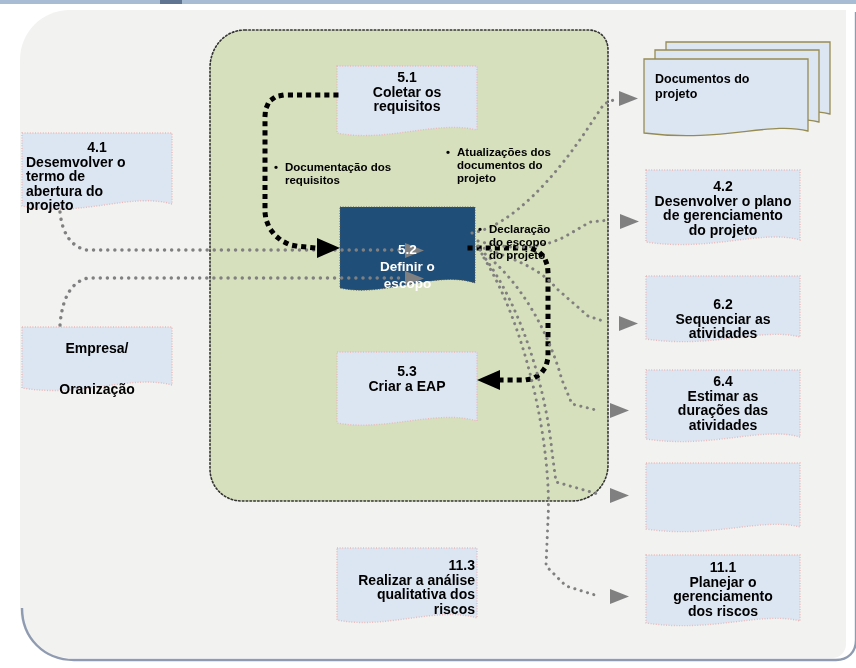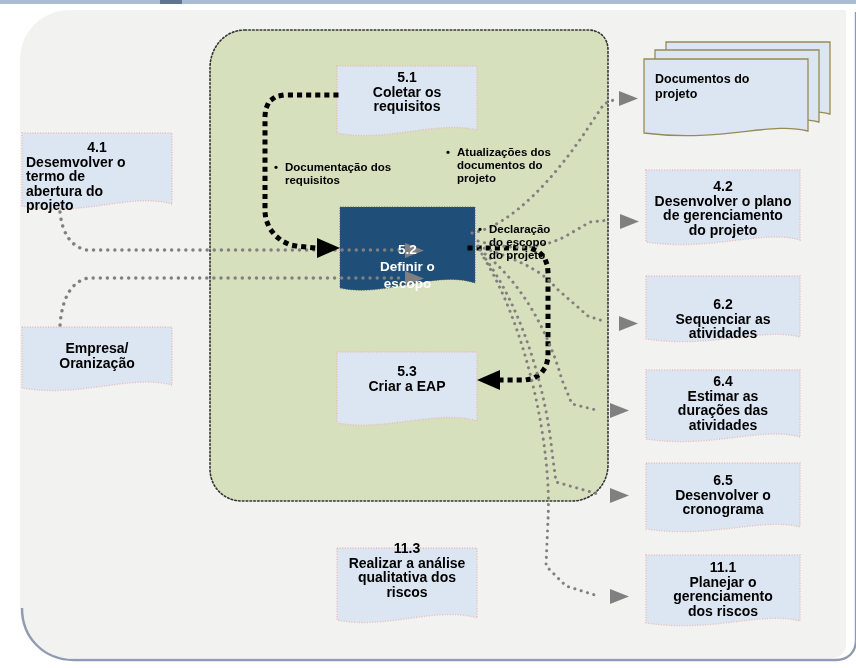--- a/index.html
+++ b/index.html
@@ -169,21 +169,21 @@
   </svg>
 
   <div class="boxlabel leftal" style="left:26px; top:140px; width:142px;">
     <div class="num">4.1</div>
     <div>Desemvolver o</div>
     <div>termo de</div>
     <div>abertura do</div>
     <div>projeto</div>
   </div>
 
-  <div class="boxlabel" style="left:26px; top:341px; width:142px;">
+  <div class="boxlabel" style="left:26px; top:341px; width:142px;gap:26px;">
     <div>Empresa/</div>
     <div>Oranização</div>
   </div>
 
   <div class="boxlabel" style="left:339px; top:70px; width:136px;">
     <div class="num">5.1</div>
     <div>Coletar os</div>
     <div>requisitos</div>
   </div>
 
@@ -191,21 +191,21 @@
     <div class="num">5.2</div>
     <div>Definir o</div>
     <div>escopo</div>
   </div>
 
   <div class="boxlabel" style="left:339px; top:364px; width:136px;">
     <div class="num">5.3</div>
     <div>Criar a EAP</div>
   </div>
 
-  <div class="boxlabel" style="left:339px; top:541px; width:136px;">
+  <div class="boxlabel" style="left:339px; top:558px; width:136px;align-items:flex-end;">
     <div class="num">11.3</div>
     <div>Realizar a análise</div>
     <div>qualitativa dos</div>
     <div>riscos</div>
   </div>
 
   <div class="doclabel" style="left:655px; top:72px; width:150px;">
     <div>Documentos do</div>
     <div>projeto</div>
   </div>
@@ -223,25 +223,20 @@
     <div>atividades</div>
   </div>
 
   <div class="boxlabel" style="left:648px; top:374px; width:150px;">
     <div class="num">6.4</div>
     <div>Estimar as</div>
     <div>durações das</div>
     <div>atividades</div>
   </div>
 
-  <div class="boxlabel" style="left:648px; top:473px; width:150px;">
-    <div class="num">6.5</div>
-    <div>Desenvolver o</div>
-    <div>cronograma</div>
-  </div>
 
   <div class="boxlabel" style="left:648px; top:560px; width:150px;">
     <div class="num">11.1</div>
     <div>Planejar o</div>
     <div>gerenciamento</div>
     <div>dos riscos</div>
   </div>
 
   <div class="bullet" style="left:274px; top:161px; width:160px;">
     <span class="dot">•</span>

